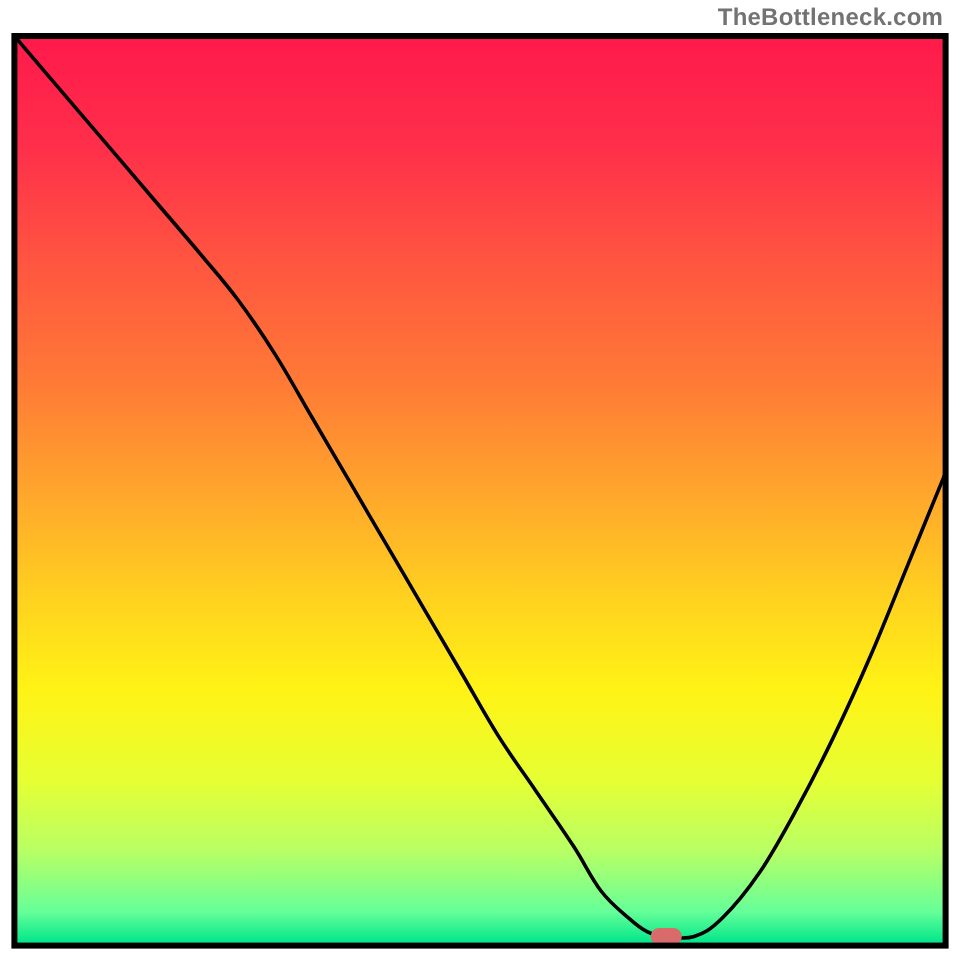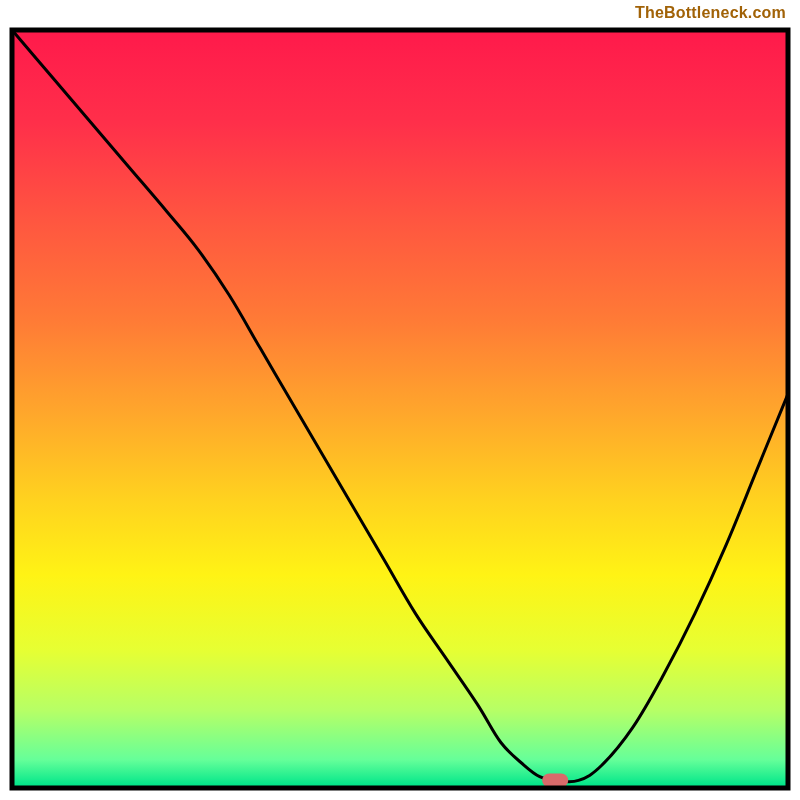--- a/index.html
+++ b/index.html
@@ -16,23 +16,23 @@
     width: 800px;
     height: 800px;
   }
   svg {
     display: block;
   }
   .watermark {
     position: absolute;
     top: 4px;
     right: 14px;
-    font-size: 16px;
+    font-size: 20px;
     font-weight: 600;
-    color: #a16207;
+    color: #737373;
     letter-spacing: 0.2px;
     user-select: none;
   }
 </style>
 </head>
 <body>
 
 <div class="chart-container">
   <div class="watermark">TheBottleneck.com</div>
   <svg id="chart-svg" width="800" height="800" viewBox="0 0 800 800">

